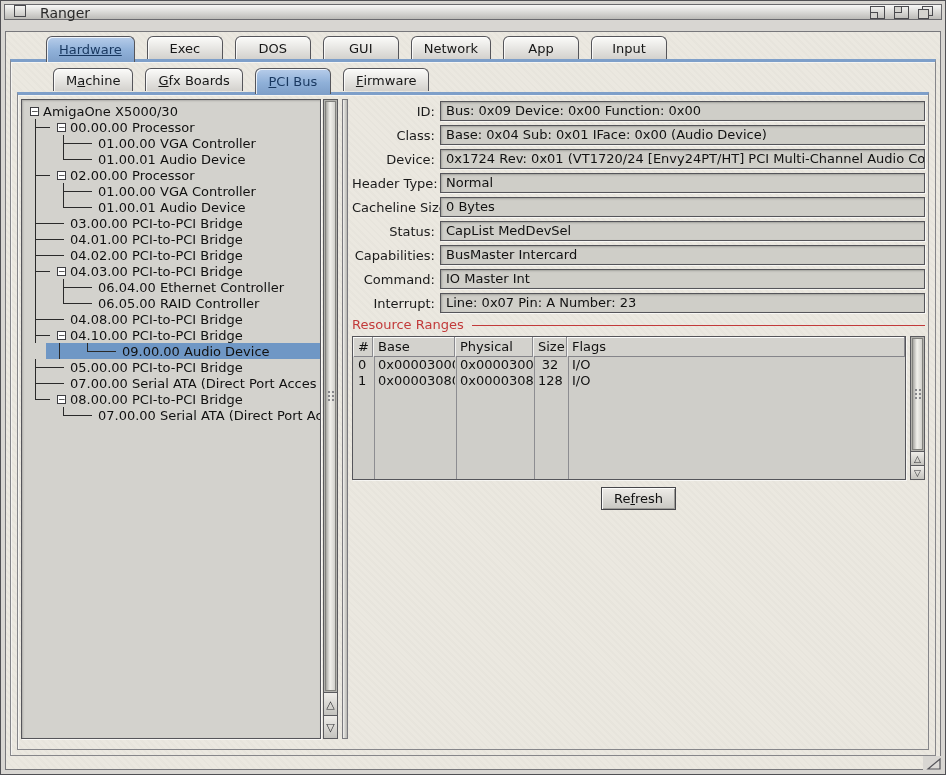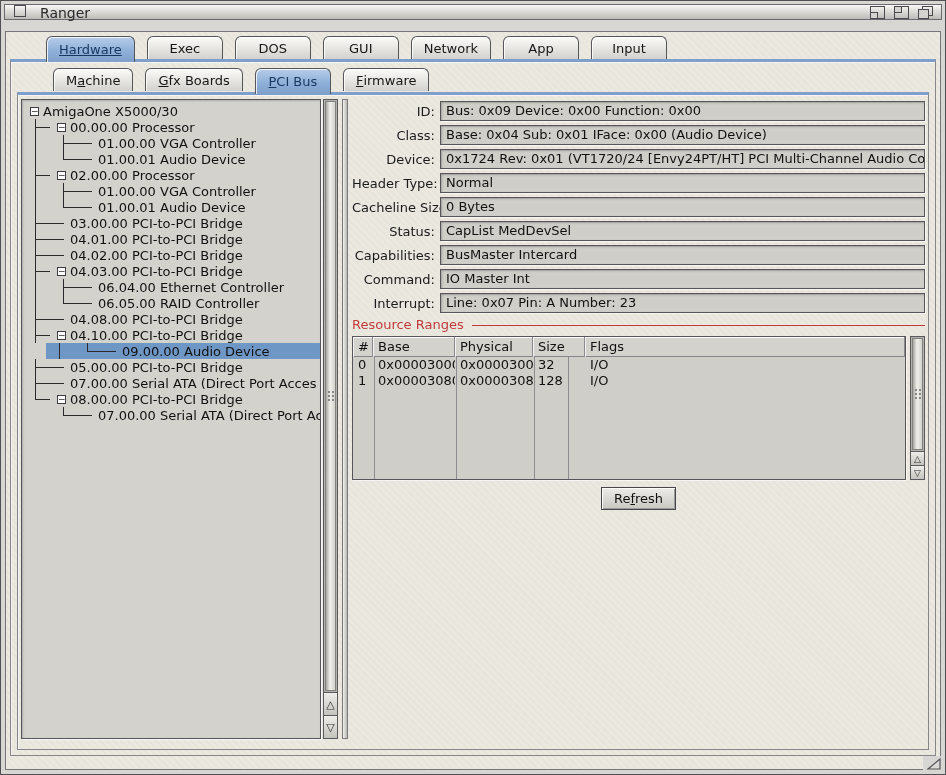--- a/index.html
+++ b/index.html
@@ -99,21 +99,21 @@
     box-shadow:inset 0 1px 0 #f4f3ef, inset 0 -1px 0 #85858a; position:relative; z-index:2; }
   .th { padding:2px 5px 0 5px; font-size:13px; color:#111; border-right:1px solid #8a8a8e;
     box-shadow:inset 1px 1px 0 rgba(255,255,255,.7); white-space:nowrap; }
   .tbody { position:relative; height:122px; }
   .col-sep { position:absolute; top:0; bottom:0; width:1px; background:#8d8d91; }
   .table-row { display:flex; height:16px; font-size:13px; color:#111; position:relative; }
   .td { padding:0 5px; white-space:nowrap; overflow:hidden; }
   .c0 { width:20px; flex:none; }
   .c1 { width:82px; flex:none; }
   .c2 { width:78px; flex:none; }
-  .c3 { width:52px; flex:none; }
+  .c3 { width:34px; flex:none;text-align:center; }
   .c4 { flex:1; }
 
   .refresh-row { display:flex; justify-content:center; margin-top:7px; }
   .button { min-width:68px; height:23px; padding:0 12px; font-size:13px; color:#111;
     border:1px solid #46464a; background:linear-gradient(#eeece8,#c8c7c2);
     box-shadow:inset 1px 1px 0 #fbfbf9, inset -1px -1px 0 #9d9c98; cursor:default;
     display:flex; align-items:center; justify-content:center; }
 
   .resize-gadget { position:absolute; right:3px; bottom:3px; width:19px; height:15px;
     background:#d8d6d2; display:flex; align-items:flex-end; justify-content:flex-end; }

